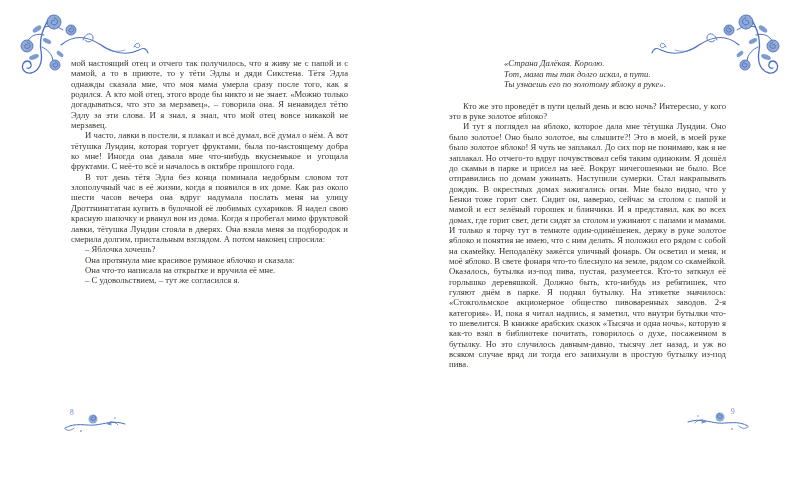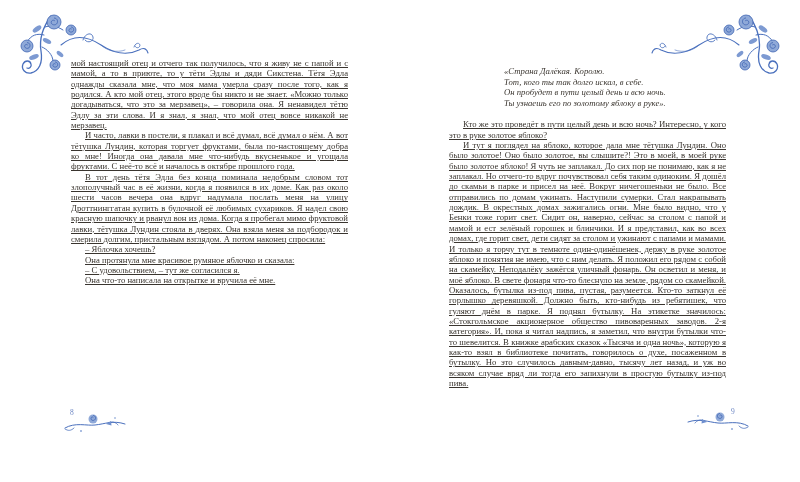--- a/index.html
+++ b/index.html
@@ -17,31 +17,30 @@
     position:absolute;
     top:58px;
     width:277px;
     font-size:8.7px;
     line-height:10.35px;
     color:#3a352f;
     text-align:justify;
   }
   .col-left  { left:71px; }
   .col-right { left:449px; }
-  .para { text-indent:14px;text-decoration:underline; }
+  .para { text-indent:14px; }
   .col-left .paras p:first-of-type { text-indent:0; }
 
   
   .quote {
     font-style:italic;
     margin-left:55px;
     margin-bottom:11px;
     text-align:left;
     line-height:10.6px;
-    margin-top:8px;
   }
 
   
   .corner-ornament { position:absolute; width:132px; height:66px; }
   .corner-tl { left:17px;  top:13px; }
   .corner-tr { left:651px; top:13px; transform:scaleX(-1); }
 
   .footer-flourish { position:absolute; width:64px; height:30px; }
   .footer-left  { left:63px;  top:407px; }
   .footer-right { left:686px; top:405px; transform:scaleX(-1); }
@@ -135,31 +134,30 @@
   </svg>
 
   <div class="text-col col-left">
     <div class="paras">
 
     <p class="para">мой настоящий отец и отчего так получилось, что я живу не с папой и с мамой, а то в приюте, то у тёти Эдлы и дяди Сикстена. Тётя Эдла однажды сказала мне, что моя мама умерла сразу после того, как я родился. А кто мой отец, этого вроде бы никто и не знает. «Можно только догадываться, что это за мерзавец», – говорила она. Я ненавидел тётю Эдлу за эти слова. И я знал, я знал, что мой отец вовсе никакой не мерзавец.</p>
         <p class="para">И часто, лавки в постели, я плакал и всё думал, всё думал о нём. А вот тётушка Лундин, которая торгует фруктами, была по-настоящему добра ко мне! Иногда она давала мне что-нибудь вкусненькое и угощала фруктами. С неё-то всё и началось в октябре прошлого года.</p>
         <p class="para">В тот день тётя Эдла без конца поминала недобрым словом тот злополучный час в её жизни, когда я появился в их доме. Как раз около шести часов вечера она вдруг надумала послать меня на улицу Дроттнинггатан купить в булочной её любимых сухариков. Я надел свою красную шапочку и рванул вон из дома. Когда я пробегал мимо фруктовой лавки, тётушка Лундин стояла в дверях. Она взяла меня за подбородок и смерила долгим, пристальным взглядом. А потом наконец спросила:</p>
         <p class="para">– Яблочка хочешь?</p>
         <p class="para">Она протянула мне красивое румяное яблочко и сказала:</p>
+        <p class="para">Она что-то написала на открытке и вручила её мне.</p>
         <p class="para">– С удовольствием, – тут же согласился я.</p>
-        <p class="para">Она что-то написала на открытке и вручила её мне.</p>
       </div>
   </div>
 
   <div class="text-col col-right">
     <div class="quote">
 
     <div class="quote-line">«Страна Далёкая. Королю.</div>
-        <div class="quote-line">Тот, кого ты так долго искал, в себе.</div>
-        <div class="quote-line">Он пробудет в пути целый день и всю ночь.</div>
+        <div class="quote-line">Тот, мама ты так долго искал, в пути.</div>
         <div class="quote-line">Ты узнаешь его по золотому яблоку в руке».</div>
       </div>
     <div class="paras">
 
         <p class="para">Кто же это проведёт в пути целый день и всю ночь? Интересно, у кого это в руке золотое яблоко?</p>
         <p class="para">И тут я поглядел на яблоко, которое дала мне тётушка Лундин. Оно было золотое! Оно было золотое, вы слышите?! Это в моей, в моей руке было золотое яблоко! Я чуть не заплакал. До сих пор не понимаю, как я не заплакал. Но отчего-то вдруг почувствовал себя таким одиноким. Я дошёл до скамьи в парке и присел на неё. Вокруг ничегошеньки не было. Все отправились по домам ужинать. Наступили сумерки. Стал накрапывать дождик. В окрестных домах зажигались огни. Мне было видно, что у Бенки тоже горит свет. Сидит он, наверно, сейчас за столом с папой и мамой и ест зелёный горошек и блинчики. И я представил, как во всех домах, где горит свет, дети сидят за столом и ужинают с папами и мамами. И только я торчу тут в темноте один-одинёшенек, держу в руке золотое яблоко и понятия не имею, что с ним делать. Я положил его рядом с собой на скамейку. Неподалёку зажёгся уличный фонарь. Он осветил и меня, и моё яблоко. В свете фонаря что-то блеснуло на земле, рядом со скамейкой. Оказалось, бутылка из-под пива, пустая, разумеется. Кто-то заткнул её горлышко деревяшкой. Должно быть, кто-нибудь из ребятишек, что гуляют днём в парке. Я поднял бутылку. На этикетке значилось: «Стокгольмское акционерное общество пивоваренных заводов. 2-я категория». И, пока я читал надпись, я заметил, что внутри бутылки что-то шевелится. В книжке арабских сказок «Тысяча и одна ночь», которую я как-то взял в библиотеке почитать, говорилось о духе, посаженном в бутылку. Но это случилось давным-давно, тысячу лет назад, и уж во всяком случае вряд ли тогда его запихнули в простую бутылку из-под пива.</p>
       </div>
   </div>
 
   <svg class="footer-flourish footer-left" viewBox="0 0 64 30" xmlns="http://www.w3.org/2000/svg">

